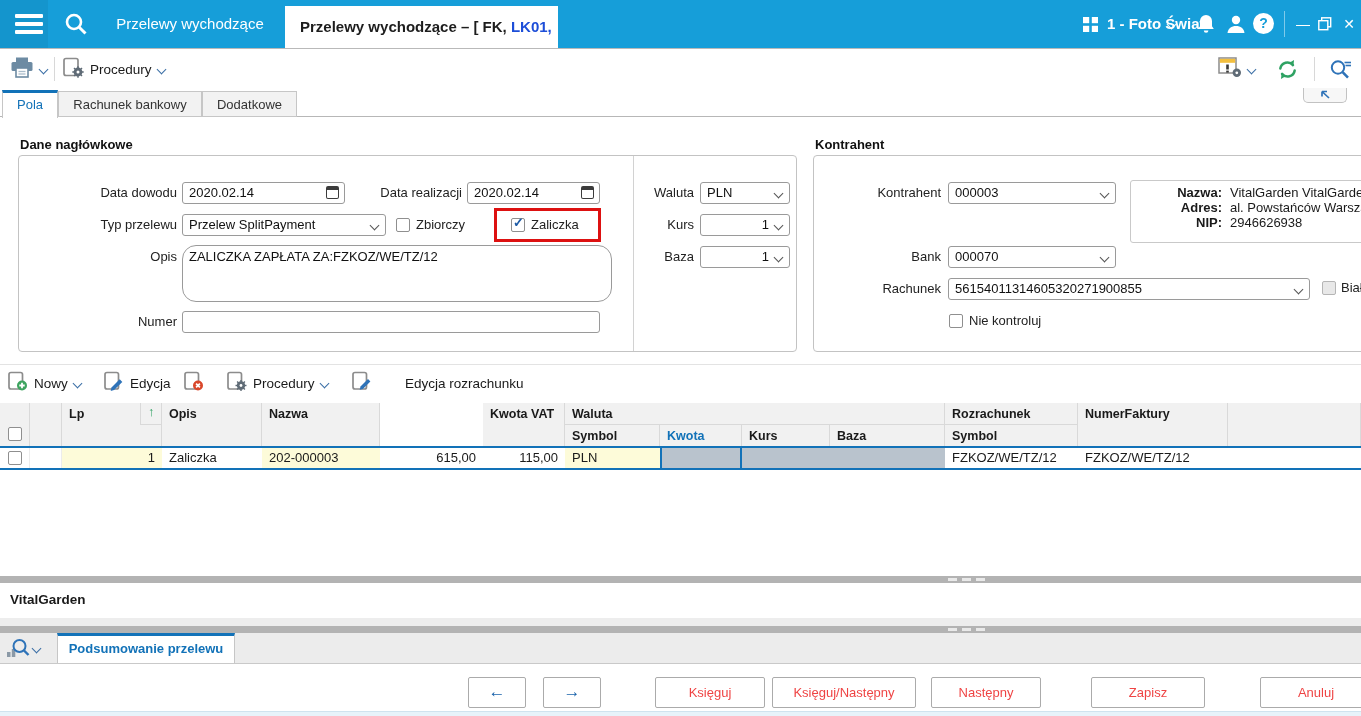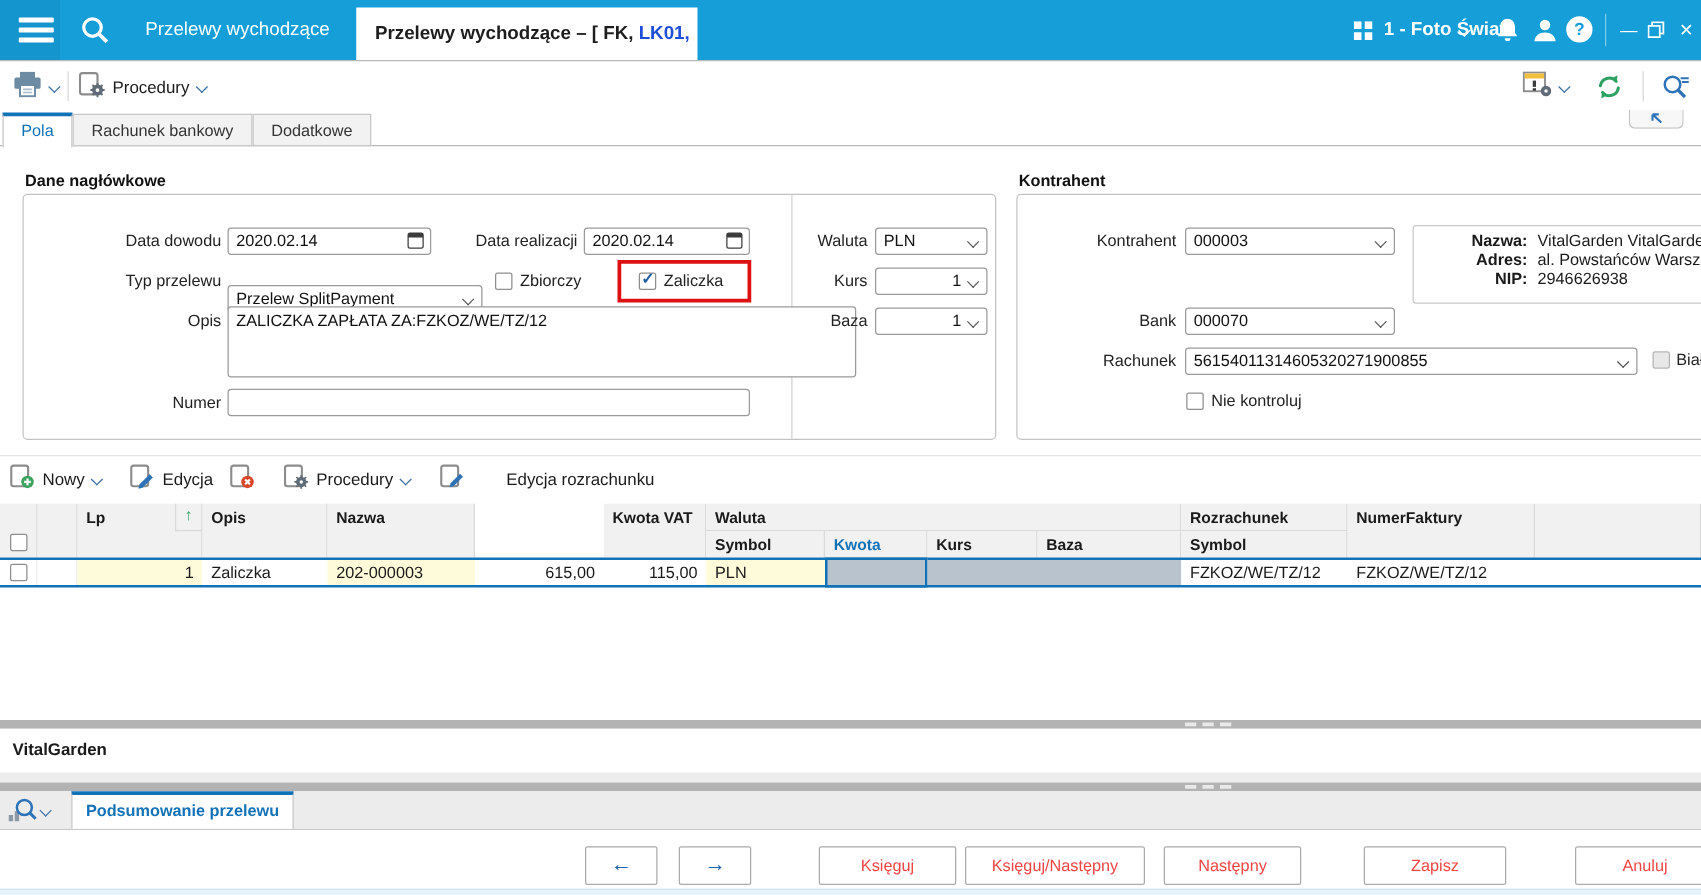--- a/index.html
+++ b/index.html
@@ -211,32 +211,32 @@
     <span>2020.02.14</span>
     <span class="cal-icon" style="right:5px;top:3px;"></span>
   </div>
   <div class="abs flabel" style="left:360px;top:182px;width:102px;">Data realizacji</div>
   <div class="abs inp" style="left:467px;top:182px;width:133px;height:22px;">
     <span>2020.02.14</span>
     <span class="cal-icon" style="right:5px;top:3px;"></span>
   </div>
 
   <div class="abs flabel" style="left:80px;top:214px;width:97px;">Typ przelewu</div>
-  <div class="abs sel" style="left:182px;top:228px;width:204px;height:22px;">
+  <div class="abs sel" style="left:182px;top:214px;width:204px;height:22px;">
     <span>Przelew SplitPayment</span>
     <span class="chev sel-chev"></span>
   </div>
   <span class="cb" style="left:396px;top:218px;"></span>
   <div class="abs llabel" style="left:416px;top:214px;width:70px;">Zbiorczy</div>
   <div class="abs redbox" style="left:494px;top:208px;width:107px;height:34px;"></div>
   <span class="cb checked" style="left:511px;top:218px;"></span>
   <div class="abs llabel" style="left:531px;top:214px;width:62px;">Zaliczka</div>
 
   <div class="abs flabel" style="left:80px;top:246px;width:97px;">Opis</div>
-  <div class="abs txa" style="left:182px;top:245px;width:503px;height:57px;">
+  <div class="abs txa" style="left:182px;top:245px;width:430px;height:57px;border-radius:14px;">
     <span>ZALICZKA ZAPŁATA ZA:FZKOZ/WE/TZ/12</span>
   </div>
   <div class="abs flabel" style="left:80px;top:311px;width:97px;">Numer</div>
   <div class="abs inp" style="left:182px;top:311px;width:418px;height:22px;">
     <span></span>
   </div>
 
   <div class="abs flabel" style="left:640px;top:182px;width:54px;">Waluta</div>
   <div class="abs sel" style="left:700px;top:182px;width:90px;height:22px;">
     <span>PLN</span>

